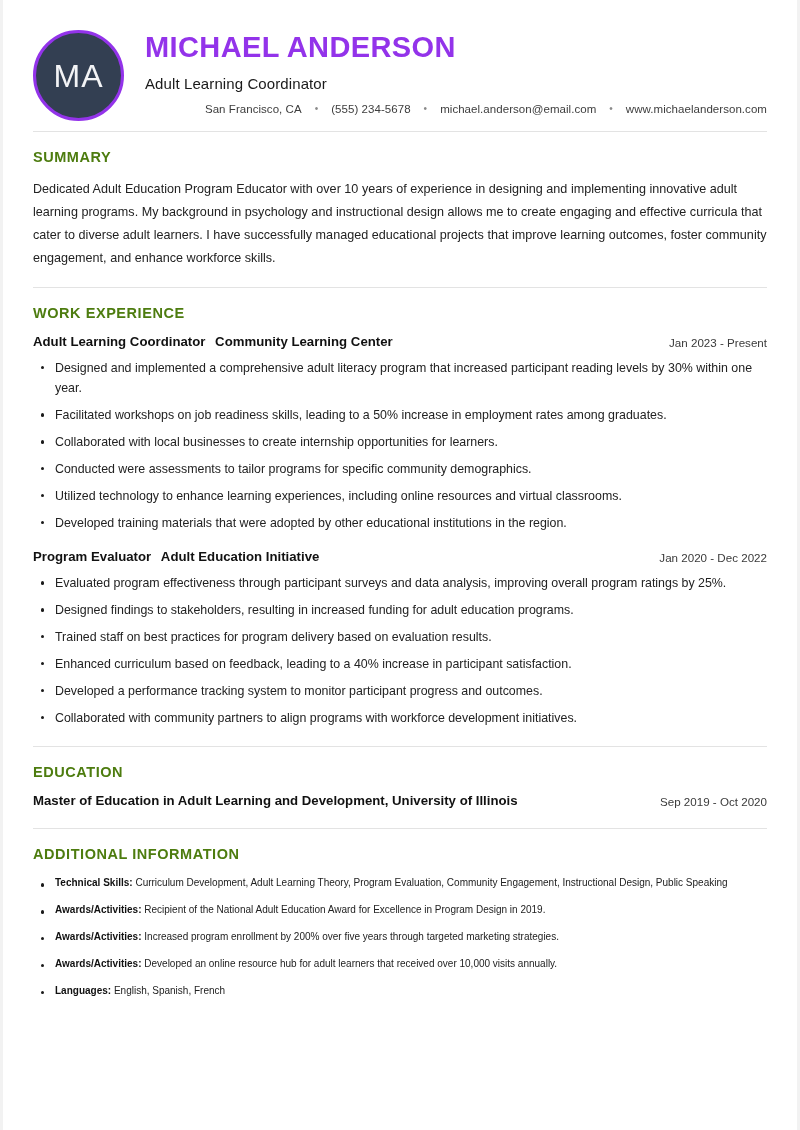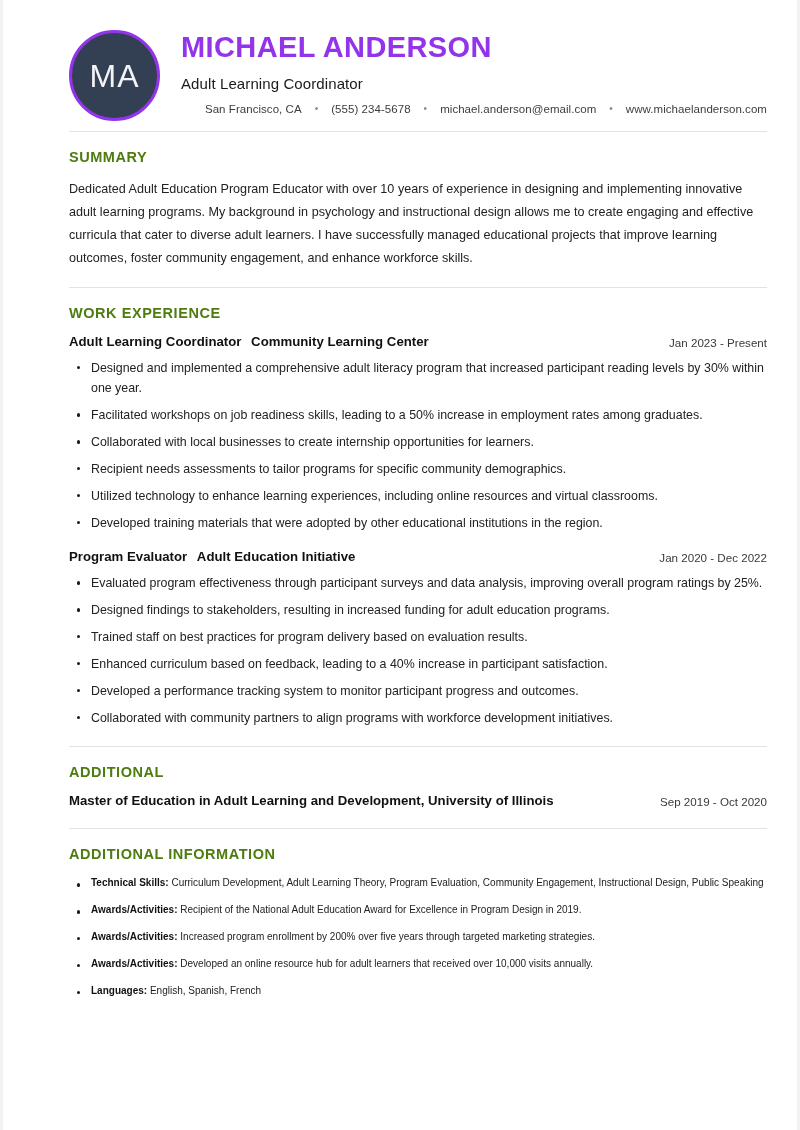--- a/index.html
+++ b/index.html
@@ -11,21 +11,20 @@
     font-family: "Liberation Sans", sans-serif;
     -webkit-font-smoothing: antialiased;
   }
   .page {
     position: relative;
     width: 800px;
     height: 1130px;
     background: #ffffff;
     box-sizing: border-box;
     overflow: hidden;
-    padding-left: 36px;
   }
   .page-edge-left {
     position: absolute;
     left: 0; top: 0; bottom: 0;
     width: 3px;
     background: #f2f2f2;
   }
   .page-edge-right {
     position: absolute;
     right: 0; top: 0; bottom: 0;
@@ -253,21 +252,21 @@
           <div class="entry-heading">
             <span>Adult Learning Coordinator</span>
             <span class="entry-company">Community Learning Center</span>
           </div>
           <div class="entry-dates">Jan 2023 - Present</div>
         </div>
         <ul class="bullets">
           <li>Designed and implemented a comprehensive adult literacy program that increased participant reading levels by 30% within one year.</li>
           <li>Facilitated workshops on job readiness skills, leading to a 50% increase in employment rates among graduates.</li>
           <li>Collaborated with local businesses to create internship opportunities for learners.</li>
-          <li>Recipient needs assessments to tailor programs for specific community demographics.</li>
+          <li>Conducted were assessments to tailor programs for specific community demographics.</li>
           <li>Utilized technology to enhance learning experiences, including online resources and virtual classrooms.</li>
           <li>Developed training materials that were adopted by other educational institutions in the region.</li>
         </ul>
       </div>
 
       <div class="entry">
         <div class="entry-head">
           <div class="entry-heading">
             <span>Program Evaluator</span>
             <span class="entry-company">Adult Education Initiative</span>
@@ -281,21 +280,21 @@
           <li>Enhanced curriculum based on feedback, leading to a 40% increase in participant satisfaction.</li>
           <li>Developed a performance tracking system to monitor participant progress and outcomes.</li>
           <li>Collaborated with community partners to align programs with workforce development initiatives.</li>
         </ul>
       </div>
     </div>
 
     <hr class="rule">
 
     <div class="section section-education">
-      <div class="section-title">ADDITIONAL</div>
+      <div class="section-title">EDUCATION</div>
       <div class="entry">
         <div class="entry-head">
           <div class="entry-heading">Master of Education in Adult Learning and Development, University of Illinois</div>
           <div class="entry-dates">Sep 2019 - Oct 2020</div>
         </div>
       </div>
     </div>
 
     <hr class="rule">
 

